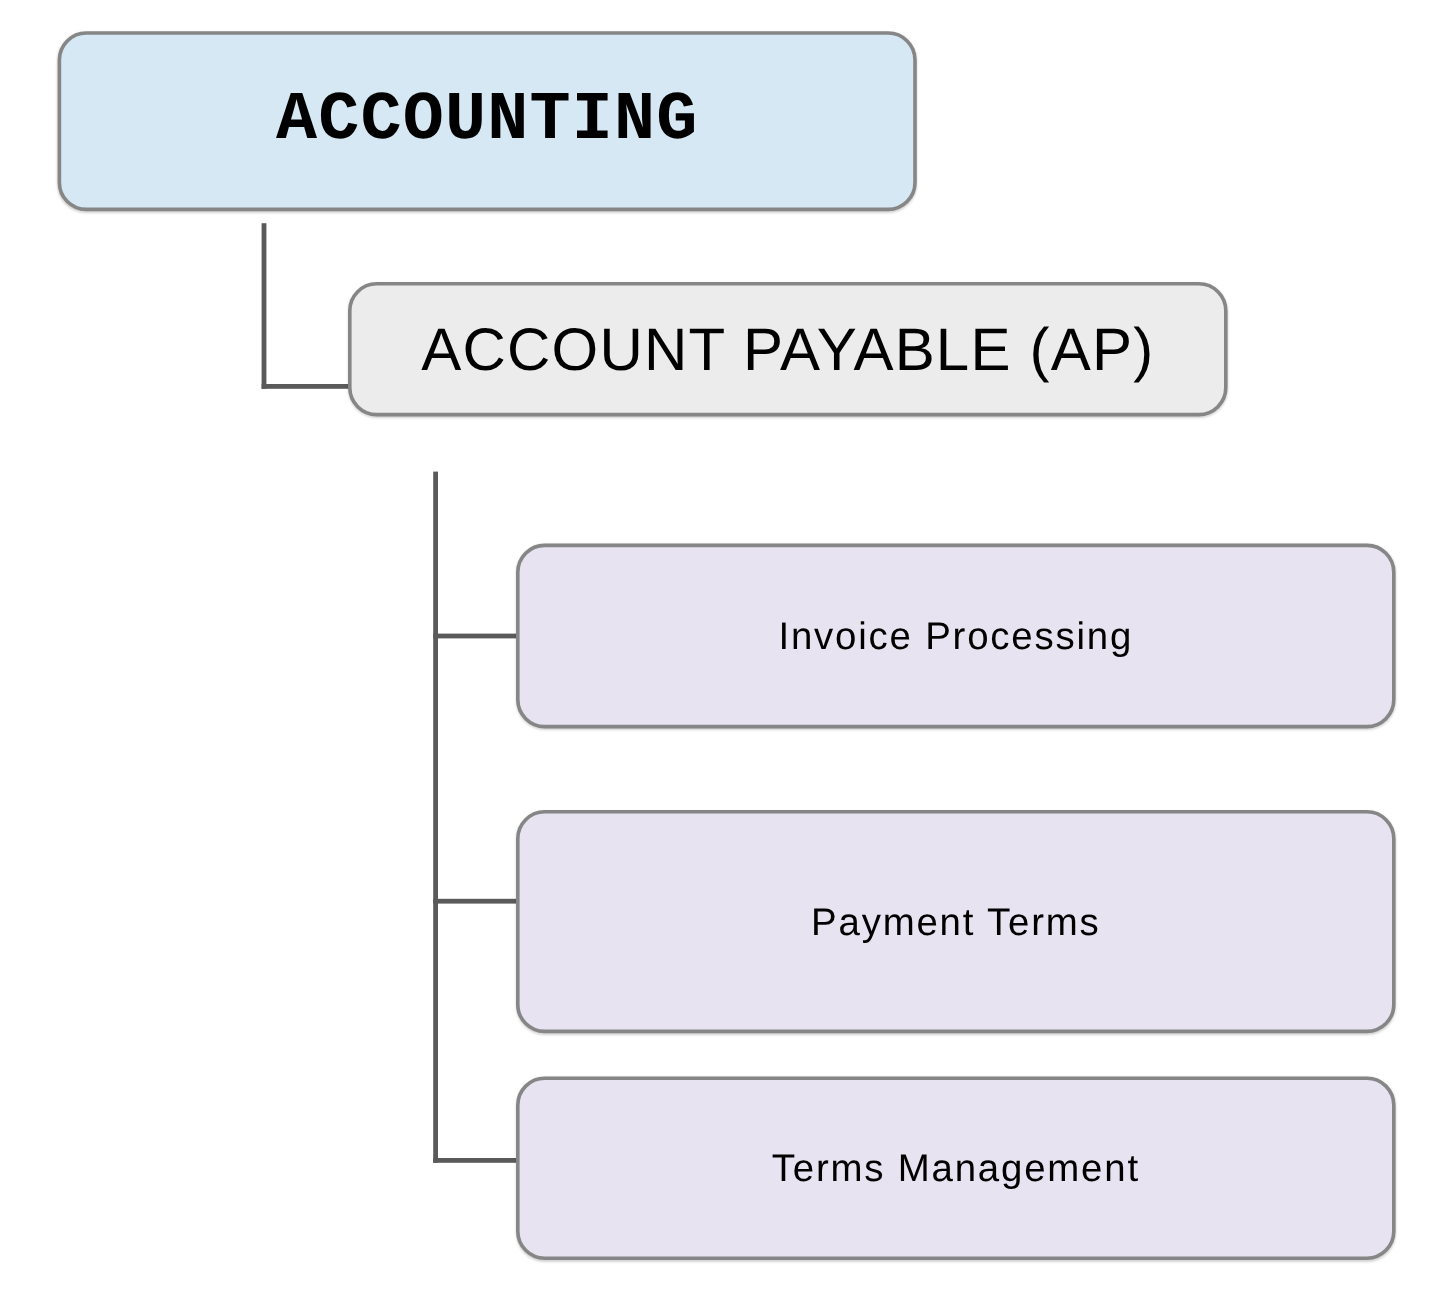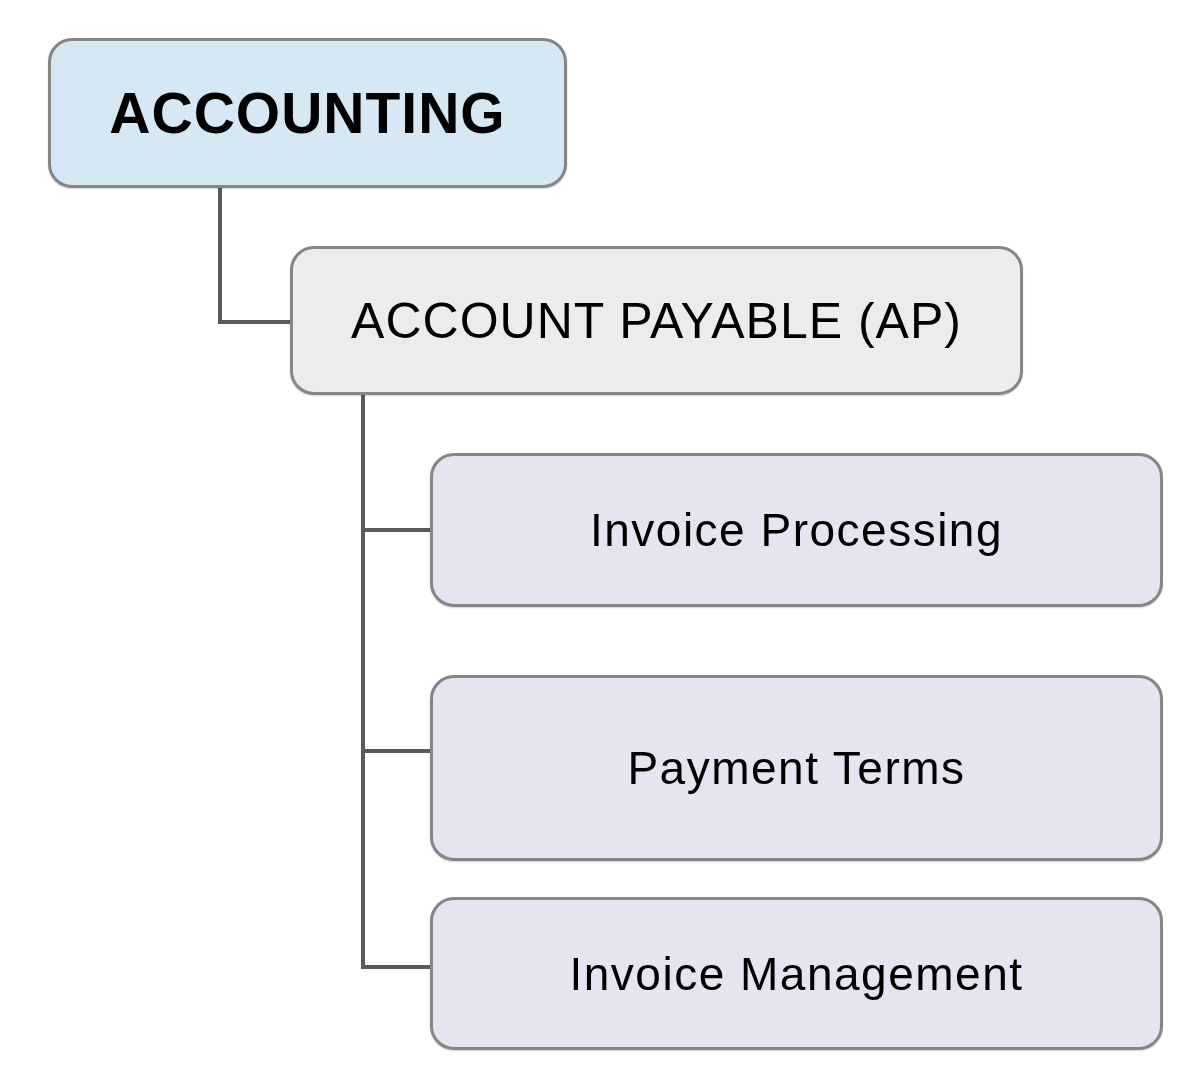--- a/index.html
+++ b/index.html
@@ -25,47 +25,48 @@
     box-sizing: border-box;
     box-shadow: 0 1px 2px rgba(0,0,0,0.18);
   }
   .node .label {
     color: #000000;
     text-align: center;
     white-space: nowrap;
   }
   .node-root {
     left: 48px;
-    top: 38px;
-    width: 519px;
+    top: 26px;
+    width: 716px;
     height: 150px;
+    font-family: Liberation Mono, monospace;
   }
   .node-root .label {
     font-size: 57px;
     font-weight: 700;
     letter-spacing: 1px;
   }
   .node-ap {
     left: 290px;
-    top: 246px;
+    top: 235px;
     width: 733px;
-    height: 149px;
+    height: 112px;
   }
   .node-ap .label {
     font-size: 50px;
     font-weight: 400;
     letter-spacing: 1px;
   }
   .node-child {
     left: 430px;
     width: 733px;
     height: 154px;
   }
   .node-child .label {
-    font-size: 46px;
+    font-size: 32px;
     font-weight: 400;
     letter-spacing: 1.5px;
   }
   .node-invoice { top: 453px; }
   .node-payment { top: 675px; height: 186px; }
   .node-vendor  { top: 897px; height: 153px; }
 
   .conn {
     position: absolute;
     background: #5a5a5a;
@@ -102,16 +103,16 @@
 
   <div class="node node-child node-invoice" style="background-color: rgb(231, 227, 241); border-color: rgb(134, 134, 134);">
     <span class="label">Invoice Processing</span>
   </div>
 
   <div class="node node-child node-payment" style="background-color: rgb(231, 227, 241); border-color: rgb(134, 134, 134);">
     <span class="label">Payment Terms</span>
   </div>
 
   <div class="node node-child node-vendor" style="background-color: rgb(231, 227, 241); border-color: rgb(134, 134, 134);">
-    <span class="label">Invoice Management</span>
+    <span class="label">Terms Management</span>
   </div>
 
 </div>
 
 </body></html>

